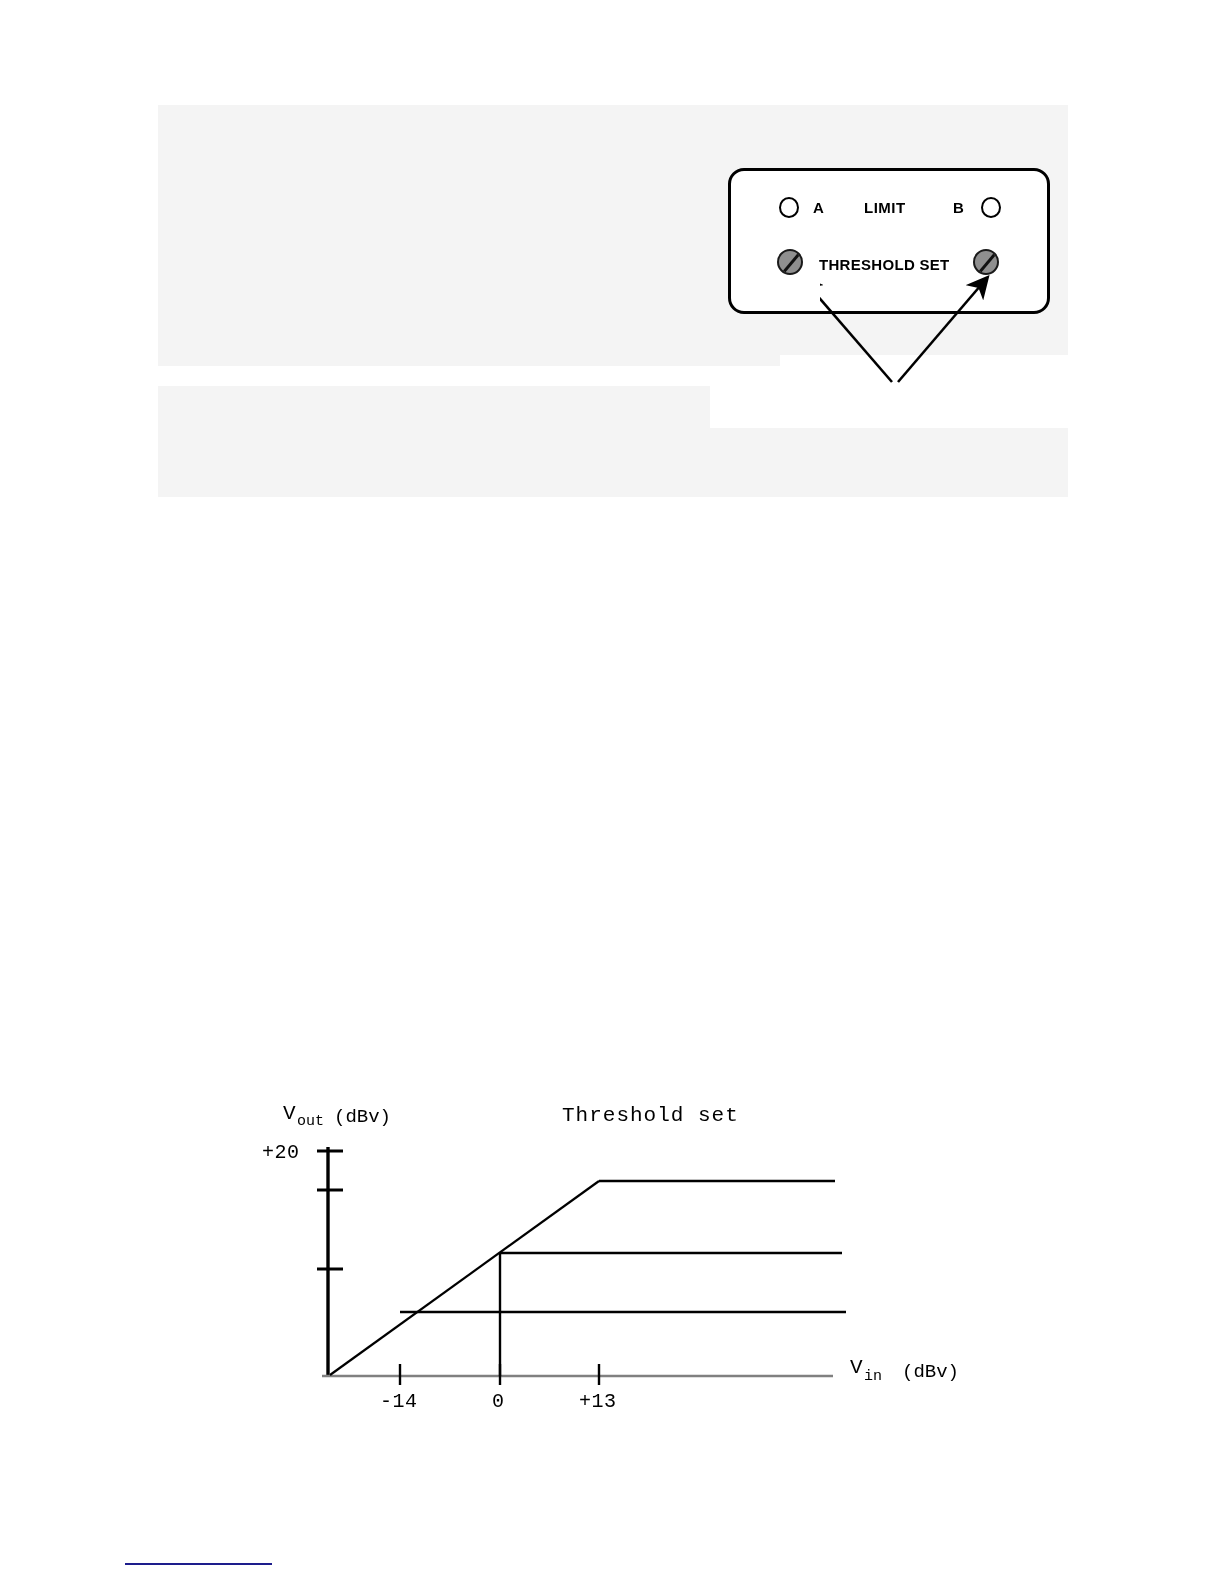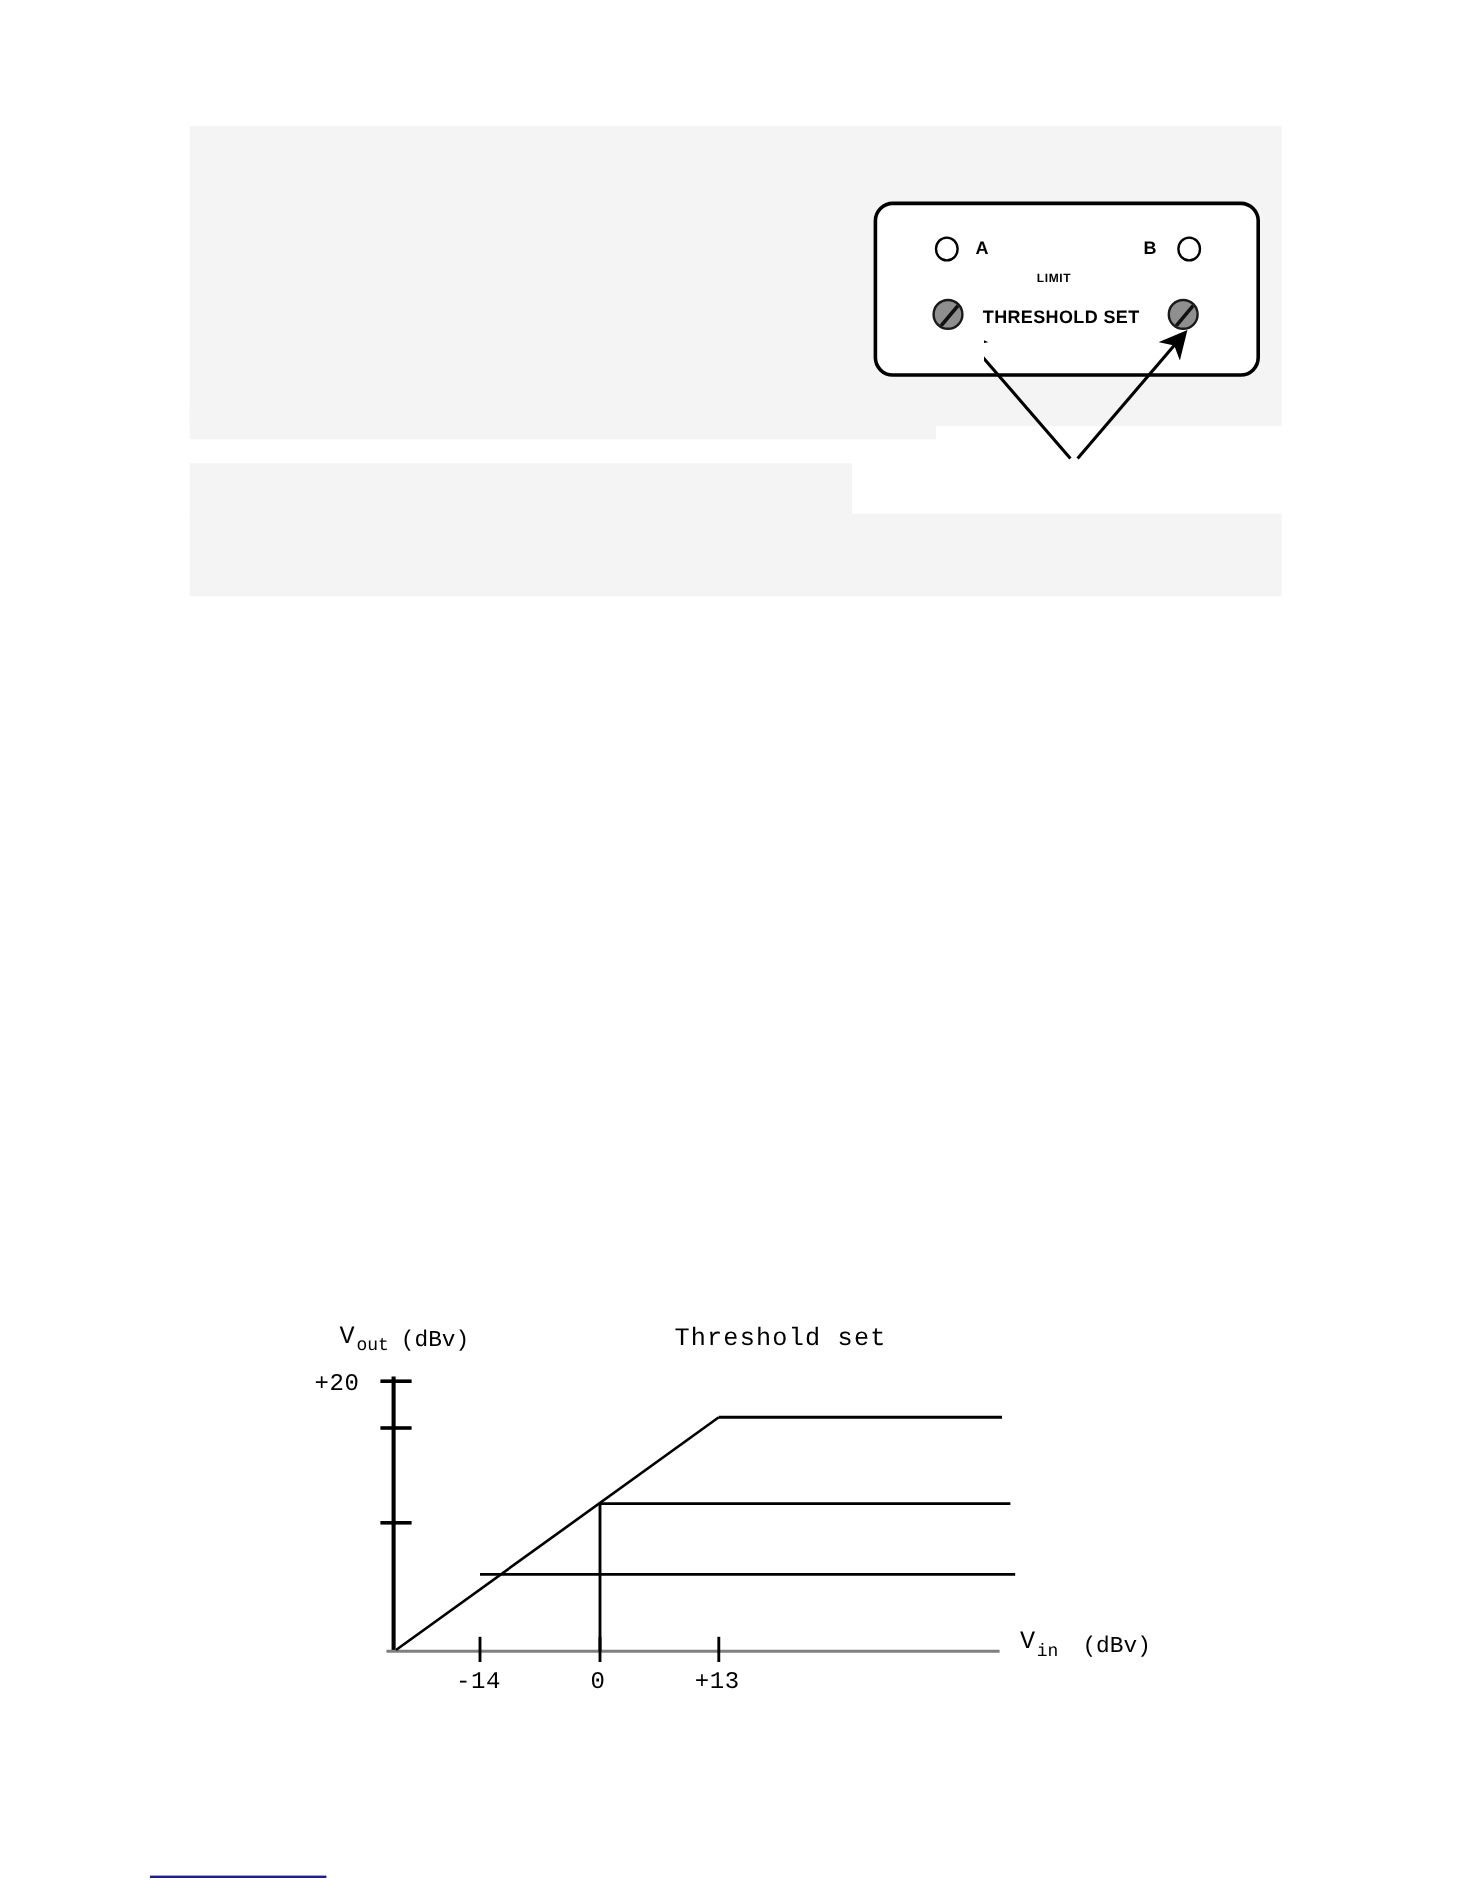--- a/index.html
+++ b/index.html
@@ -57,21 +57,21 @@
   #led-b { left: 250px; top: 26px; }
 
   .panel-text {
     position: absolute;
     font-family: "Liberation Sans", sans-serif;
     font-weight: bold;
     color: #000000;
     white-space: nowrap;
   }
   #label-a   { left: 82px;  top: 28px; font-size: 15px; }
-  #label-limit { left: 133px; top: 28px; font-size: 10px; letter-spacing: 0.5px; margin-top: 28px; }
+  #label-limit { left: 133px; top: 28px; font-size: 15px; letter-spacing: 0.5px; }
   #label-b   { left: 222px; top: 28px; font-size: 15px; }
   #label-threshold {
     left: 88px; top: 85px; font-size: 15px; letter-spacing: 0.3px;
   }
 
   .screw {
     position: absolute;
     width: 26px;
     height: 26px;
     border-radius: 50%;

